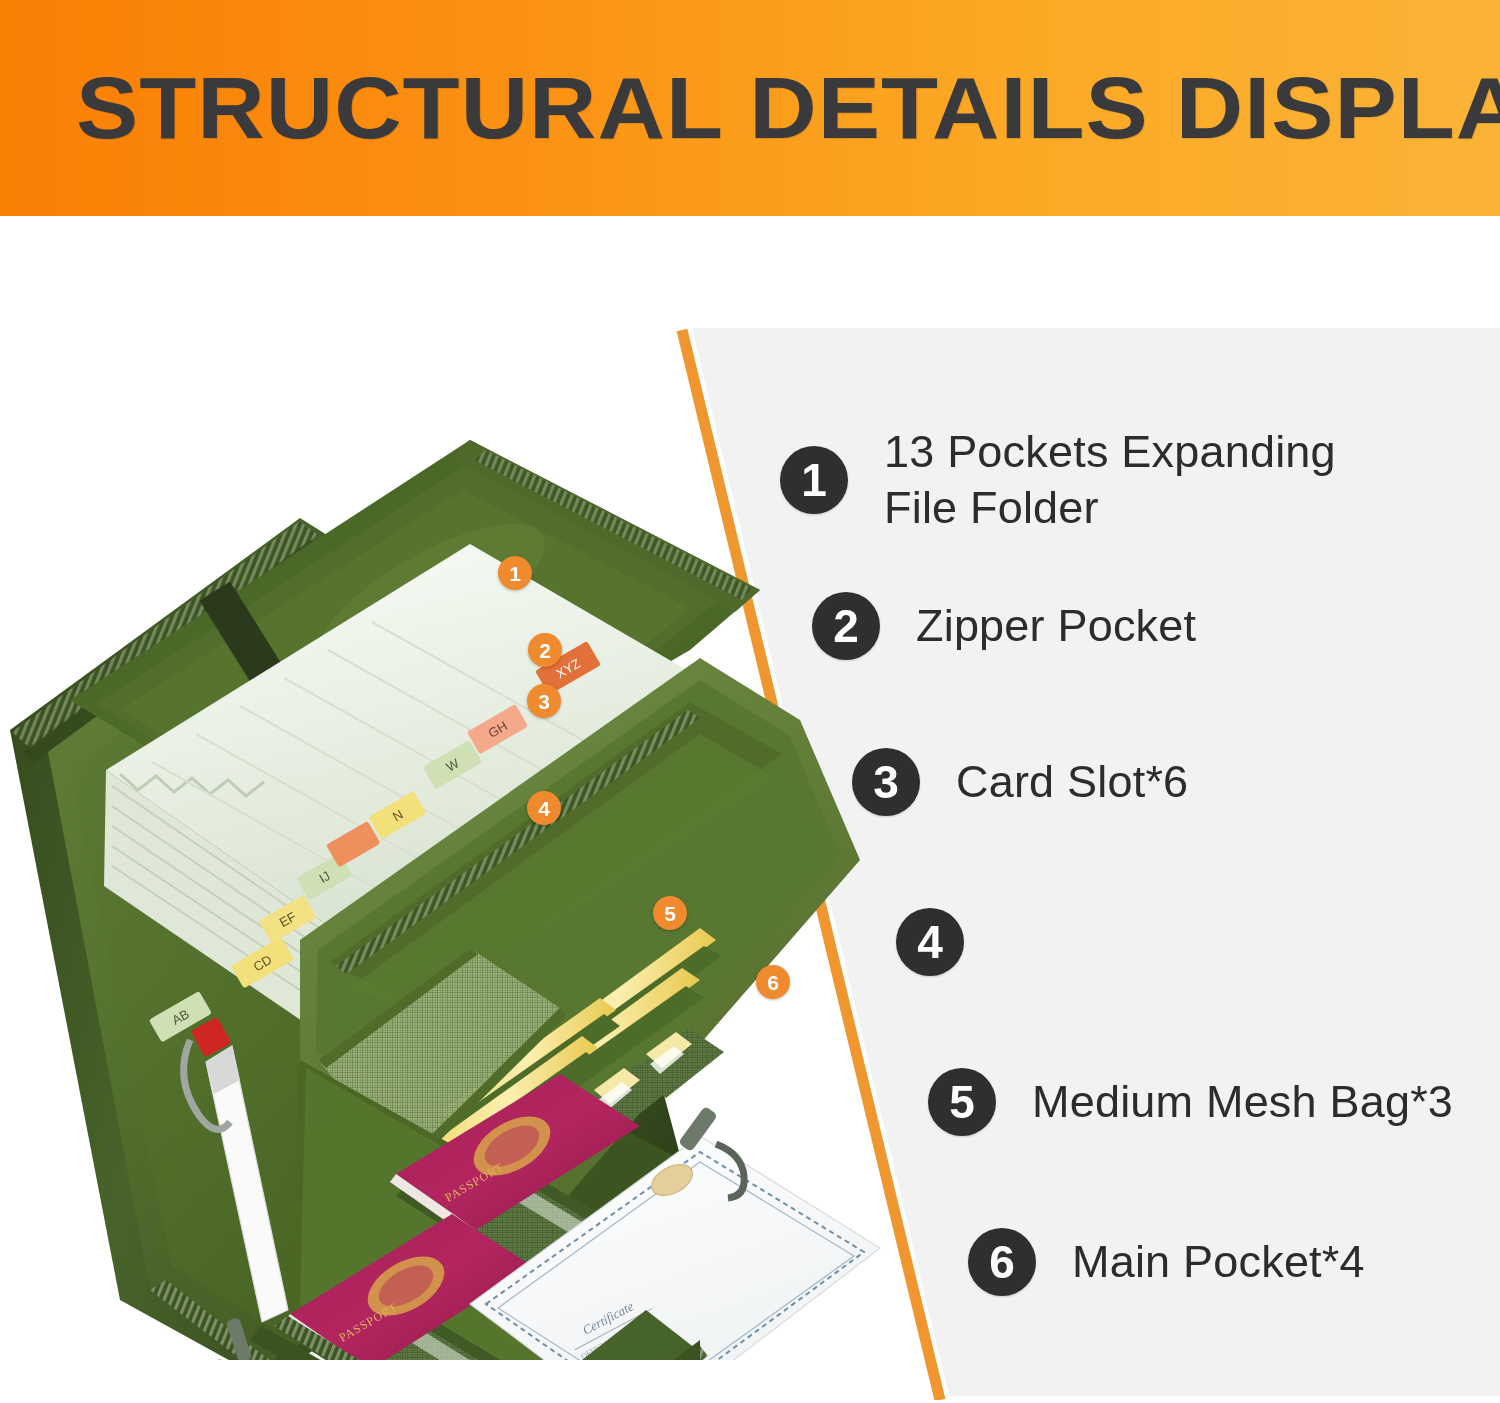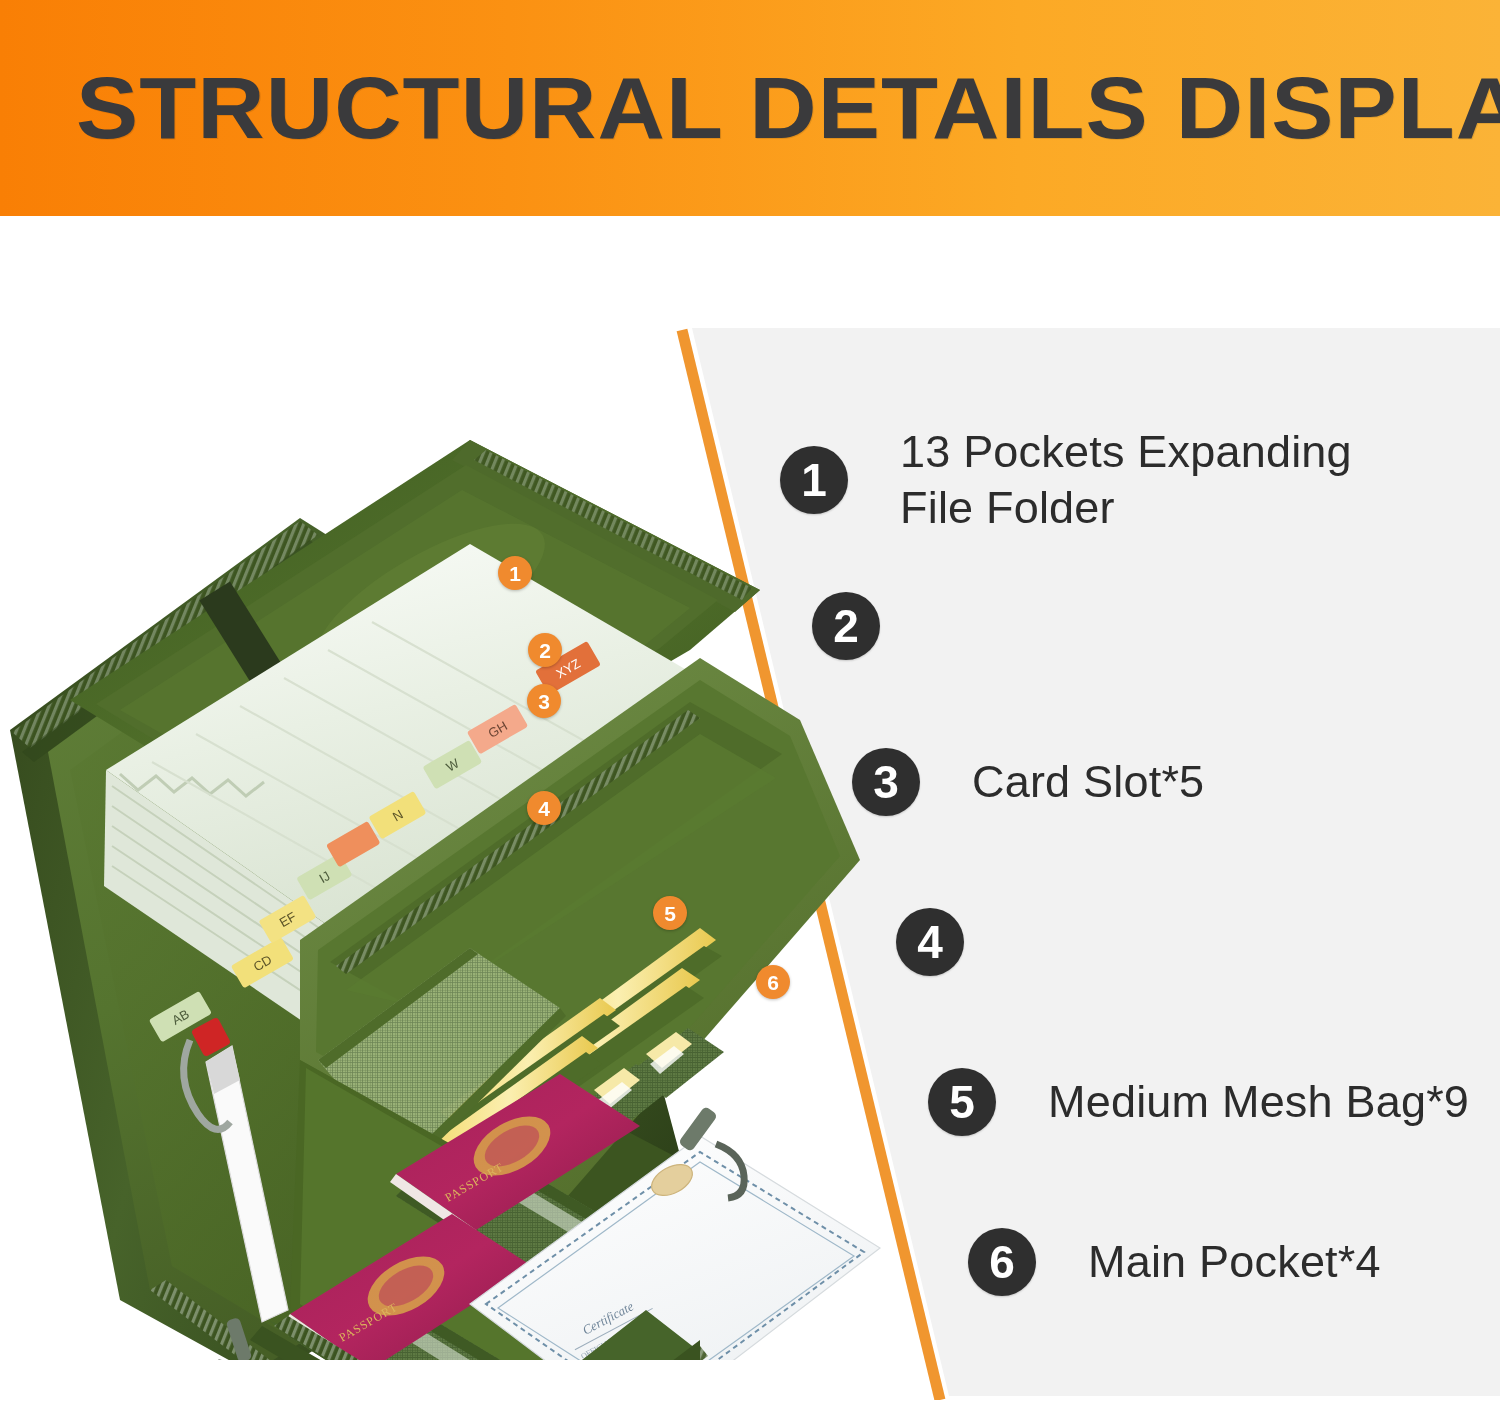--- a/index.html
+++ b/index.html
@@ -50,21 +50,21 @@
   .badge{
     width:68px;height:68px;border-radius:50%;
     background:#2f2f2f;color:#fff;
     display:flex;align-items:center;justify-content:center;
     font-family:"Liberation Sans Narrow","Liberation Sans",sans-serif;
     font-weight:700;font-size:46px;line-height:1;
     flex:0 0 auto;
     box-shadow:0 1px 2px rgba(0,0,0,.18);
   }
   .feature-text{
-    margin-left:52px;
+    margin-left:36px;
     color:#2c2c2c;
     font-size:45px;
     line-height:1.24;
     font-weight:400;
     letter-spacing:.2px;
     white-space:pre-line;
   }
 
   
   .photo{position:absolute;left:0;top:300px;width:900px;height:1060px;}
@@ -434,40 +434,41 @@
         <span>1</span>
       </div>
       <div class="feature-text">13 Pockets Expanding
 File Folder</div>
     </div>
 
     <div class="feature-item" style="left:812px;top:592px;">
       <div class="badge">
         <span>2</span>
       </div>
+      <div class="feature-text">Zipper Pocket</div>
     </div>
 
     <div class="feature-item" style="left:852px;top:748px;">
       <div class="badge">
         <span>3</span>
       </div>
-      <div class="feature-text">Card Slot*5</div>
+      <div class="feature-text">Card Slot*6</div>
     </div>
 
     <div class="feature-item" style="left:896px;top:908px;">
       <div class="badge">
         <span>4</span>
       </div>
     </div>
 
     <div class="feature-item" style="left:928px;top:1068px;">
       <div class="badge">
         <span>5</span>
       </div>
-      <div class="feature-text">Medium Mesh Bag*9</div>
+      <div class="feature-text">Medium Mesh Bag*3</div>
     </div>
 
     <div class="feature-item" style="left:968px;top:1228px;">
       <div class="badge">
         <span>6</span>
       </div>
       <div class="feature-text">Main Pocket*4</div>
     </div>
 
   </div>

